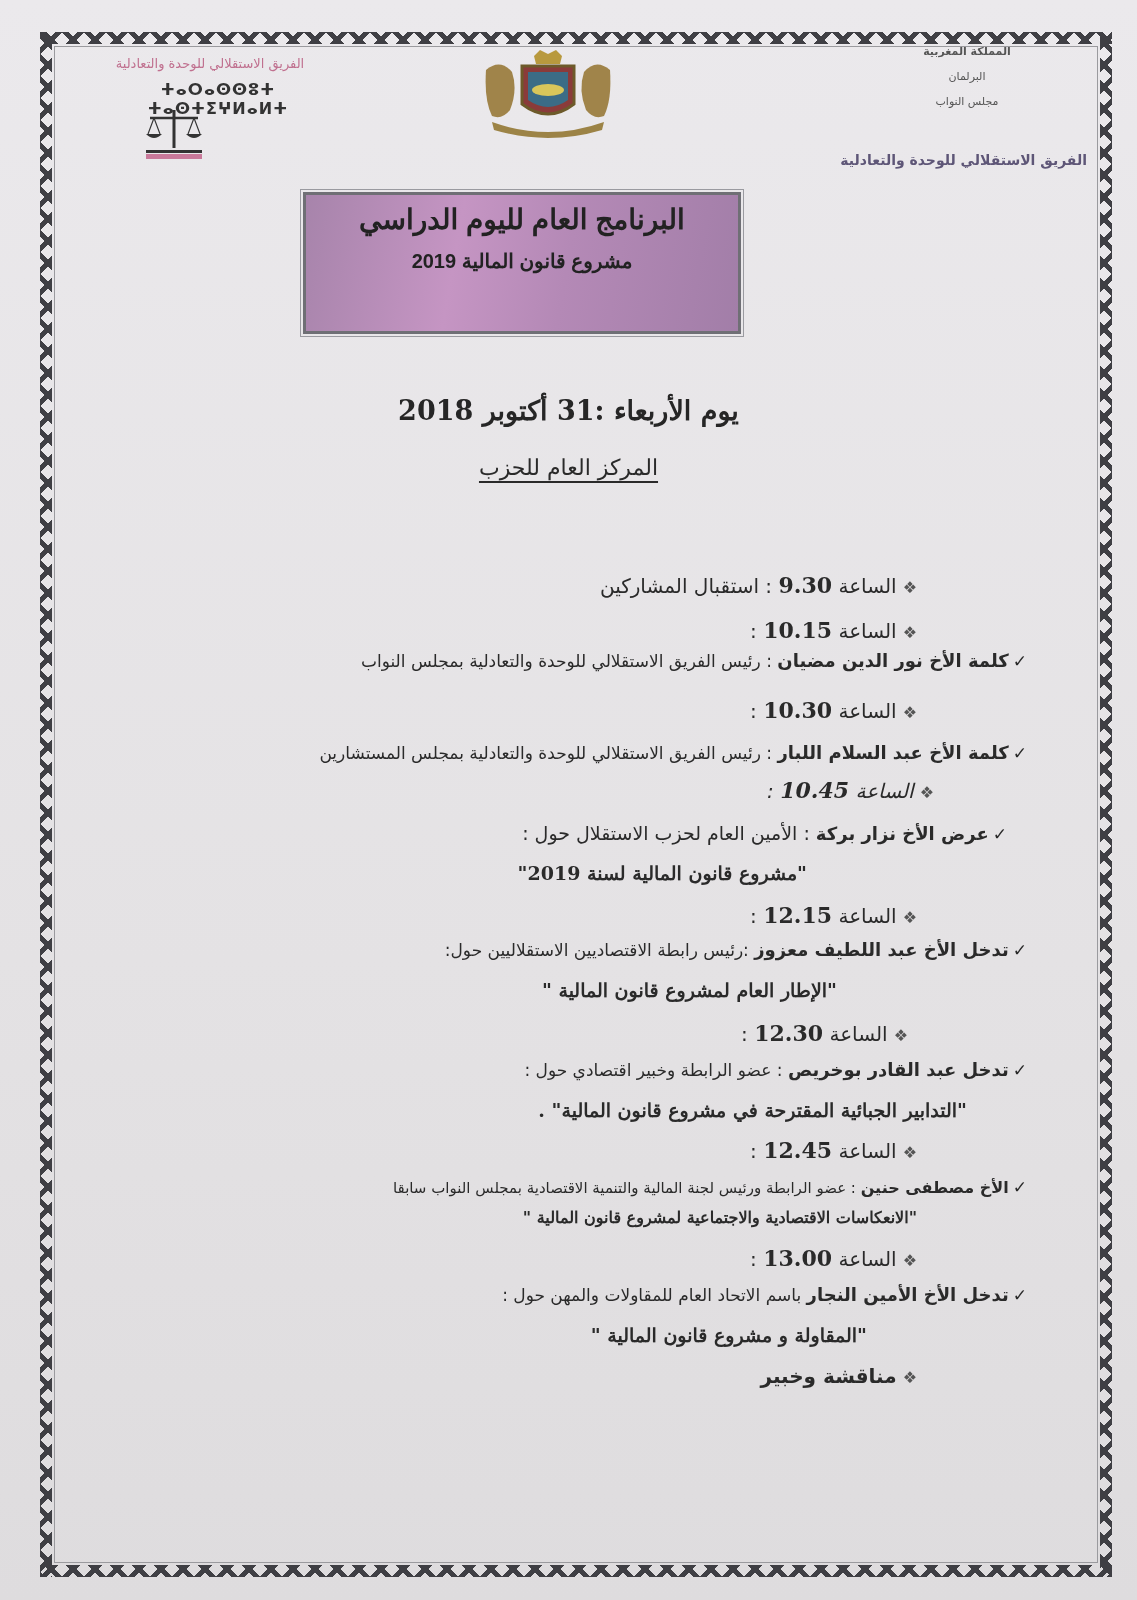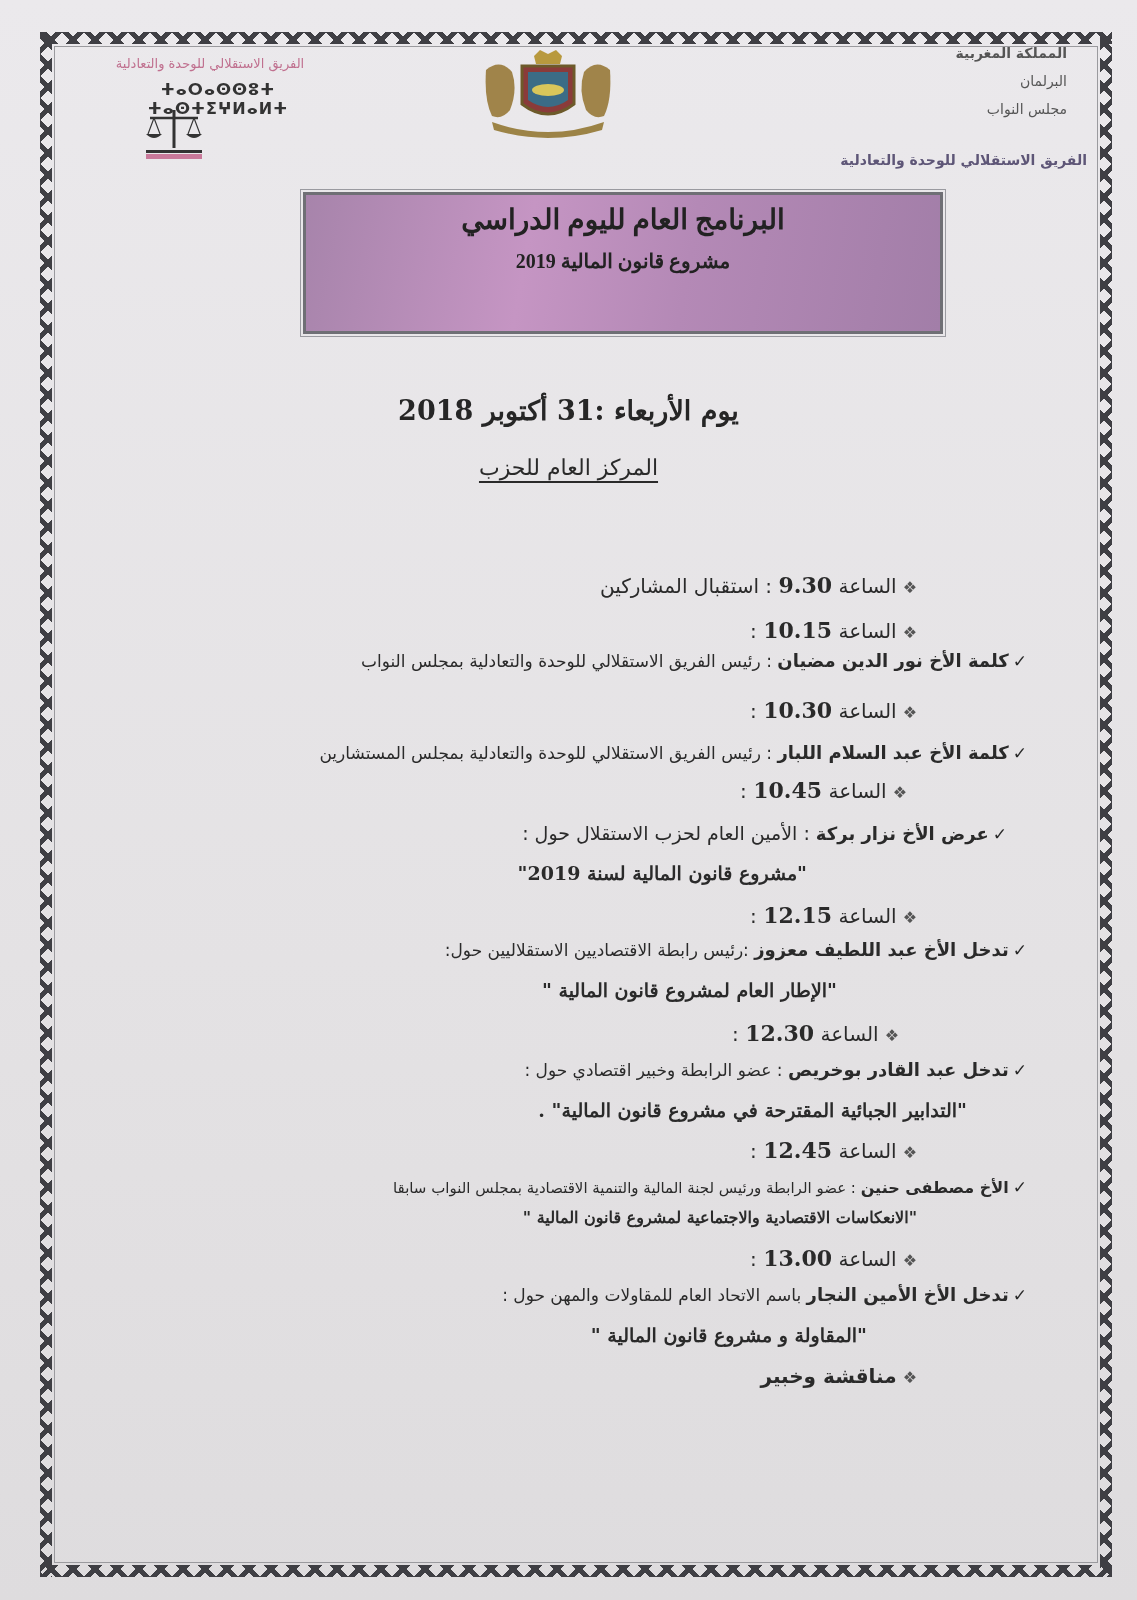--- a/index.html
+++ b/index.html
@@ -42,22 +42,22 @@
   .edge.left { left: 0; }
   .edge.right { right: 0; transform: scaleX(-1); }
   .inner-line {
     position: absolute; left: 14px; top: 14px; right: 14px; bottom: 14px;
     border: 1px solid #9a9a9e;
   }
 
   
   .hdr-right {
     position: absolute; right: 70px; top: 45px; width: 200px;
-    text-align: right; direction: rtl;
-    font-family: "DejaVu Sans", sans-serif; font-size: 14px; color: #555;
+    text-align: center; direction: rtl;
+    font-family: "DejaVu Sans", sans-serif; font-size: 11px; color: #555;
   }
   .hdr-right div { margin-bottom: 12px; }
   .party-right {
     position: absolute; right: 50px; top: 152px; direction: rtl;
     font-family: "DejaVu Sans", sans-serif; font-size: 14px; font-weight: bold;
     color: #5e5677;
   }
   
   .party-left {
     position: absolute; left: 90px; top: 56px; width: 240px; text-align: center;
@@ -72,27 +72,27 @@
   .scales {
     position: absolute; left: 144px; top: 108px; width: 60px; height: 52px;
   }
   
   .coat {
     position: absolute; left: 478px; top: 50px; width: 140px; height: 90px;
   }
 
   
   .title-box {
-    position: absolute; left: 303px; top: 192px; width: 640px; height: 142px;
+    position: absolute; left: 303px; top: 192px; width: 438px; height: 142px;
     box-sizing: border-box;
     border: 3px solid #6f6f75;
     outline: 1px solid #9a9aa0; outline-offset: 2px;
     background: linear-gradient(100deg, #a784ab 0%, #c595c3 35%, #b489b6 60%, #a27ea8 100%);
     direction: rtl; text-align: center;
-    font-family: Liberation Serif, serif; font-weight: bold; color: #222;
+    font-family: Liberation Sans, sans-serif; font-weight: bold; color: #222;
     padding-top: 6px;
   }
   .title-box .l1 { font-size: 28px; line-height: 38px; }
   .title-box .l2 { font-size: 22px; line-height: 30px; }
   .title-box .l3 { font-size: 20px; line-height: 44px; }
 
   .date-line {
     position: absolute; left: 0; right: 0; top: 395px; text-align: center;
     direction: rtl; font-weight: bold; font-size: 27px; color: #262626;
   }
@@ -178,35 +178,35 @@
     </div>
     <div class="row speaker" style="top:78px; right:0;">
       <span class="check">✓</span><b>كلمة الأخ نور الدين مضيان</b> <span>: رئيس الفريق الاستقلالي للوحدة والتعادلية بمجلس النواب</span>
     </div>
     <div class="row time" style="top:125px; right:110px;">
       <span class="bullet">❖</span><span>الساعة</span> <span class="num">10.30</span> <span>:</span>
     </div>
     <div class="row speaker" style="top:170px; right:0;">
       <span class="check">✓</span><b>كلمة الأخ عبد السلام اللبار</b> <span>: رئيس الفريق الاستقلالي للوحدة والتعادلية بمجلس المستشارين</span>
     </div>
-    <div class="row time" style="top:205px; right:120px;">
+    <div class="row time" style="top:205px; right:93px;font-style:italic;">
       <span class="bullet">❖</span><span>الساعة</span> <span class="num">10.45</span> <span>:</span>
     </div>
     <div class="row speaker" style="top:250px; right:20px; font-size:19px;">
       <span class="check">✓</span><b>عرض الأخ نزار بركة</b> <span>: الأمين العام لحزب الاستقلال حول :</span>
     </div>
     <div class="row topic" style="top:290px; right:220px;">"مشروع  قانون المالية لسنة 2019"</div>
     <div class="row time" style="top:330px; right:110px;margin-left:8px;">
       <span class="bullet">❖</span><span>الساعة</span> <span class="num">12.15</span> <span>:</span>
     </div>
     <div class="row speaker" style="top:367px; right:0;">
       <span class="check">✓</span><b>تدخل الأخ عبد اللطيف معزوز</b> <span>:رئيس رابطة الاقتصاديين الاستقلاليين حول:</span>
     </div>
     <div class="row topic" style="top:407px; right:190px;">"الإطار العام  لمشروع  قانون المالية "</div>
-    <div class="row time" style="top:448px; right:128px;">
+    <div class="row time" style="top:448px; right:119px;">
       <span class="bullet">❖</span><span>الساعة</span> <span class="num">12.30</span> <span>:</span>
     </div>
     <div class="row speaker" style="top:487px; right:0;">
       <span class="check">✓</span><b>تدخل عبد القادر بوخريص</b> <span>: عضو الرابطة وخبير  اقتصادي حول :</span>
     </div>
     <div class="row topic" style="top:527px; right:60px;">"التدابير الجبائية المقترحة  في  مشروع قانون المالية" .</div>
     <div class="row time" style="top:565px; right:110px;">
       <span class="bullet">❖</span><span>الساعة</span> <span class="num">12.45</span> <span>:</span>
     </div>
     <div class="row speaker" style="top:605px; right:0; font-size:15px;">

